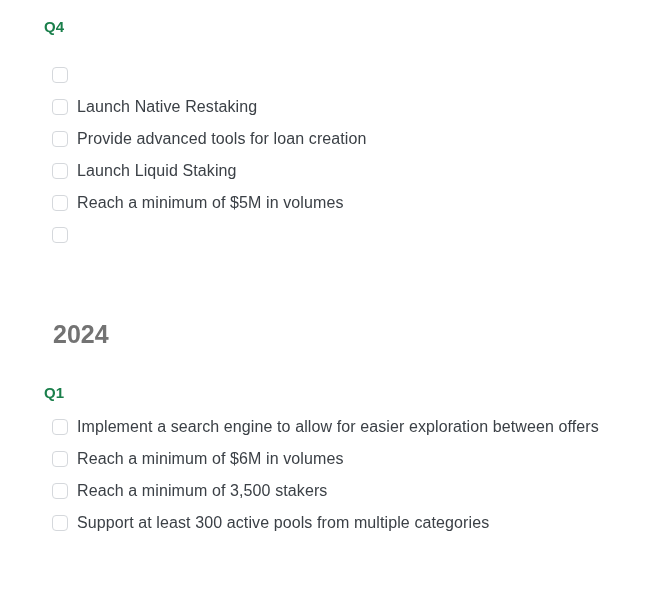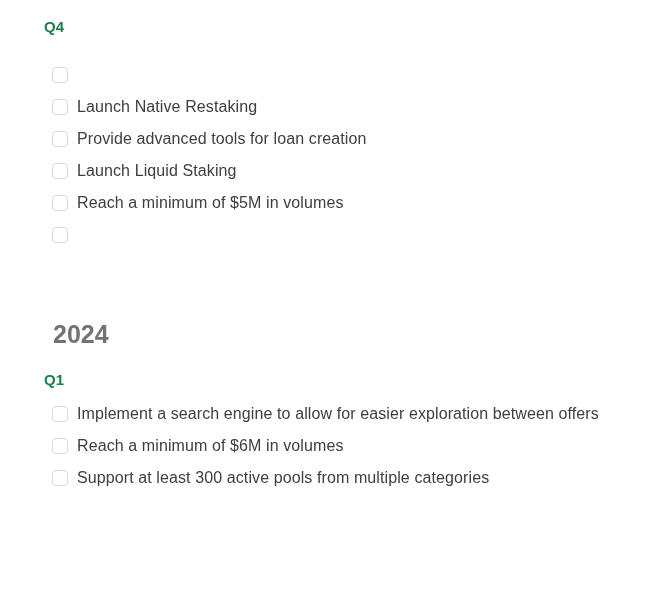--- a/index.html
+++ b/index.html
@@ -91,30 +91,34 @@
       <span class="checkbox"></span>
       <span class="label">Reach a minimum of $5M in volumes</span>
     </li>
     <li class="item">
       <span class="checkbox"></span>
     </li>
   </ul>
 
   <h2 class="year" style="top:319px;">2024</h2>
 
-  <h3 class="quarter" style="top:371px;">Q1</h3>
+  <h3 class="quarter" style="top:384px;">Q1</h3>
 
-  <ul class="list" style="top:398px;">
+  <ul class="list" style="top:411px;">
     <li class="item">
       <span class="checkbox"></span>
       <span class="label">Implement a search engine to allow for easier exploration between offers</span>
     </li>
     <li class="item">
       <span class="checkbox"></span>
       <span class="label">Reach a minimum of $6M in volumes</span>
     </li>
     <li class="item">
       <span class="checkbox"></span>
+      <span class="label">Reach a minimum of 3,500 stakers</span>
+    </li>
+    <li class="item">
+      <span class="checkbox"></span>
       <span class="label">Support at least 300 active pools from multiple categories</span>
     </li>
   </ul>
 
 </div>
 
 </body></html>

